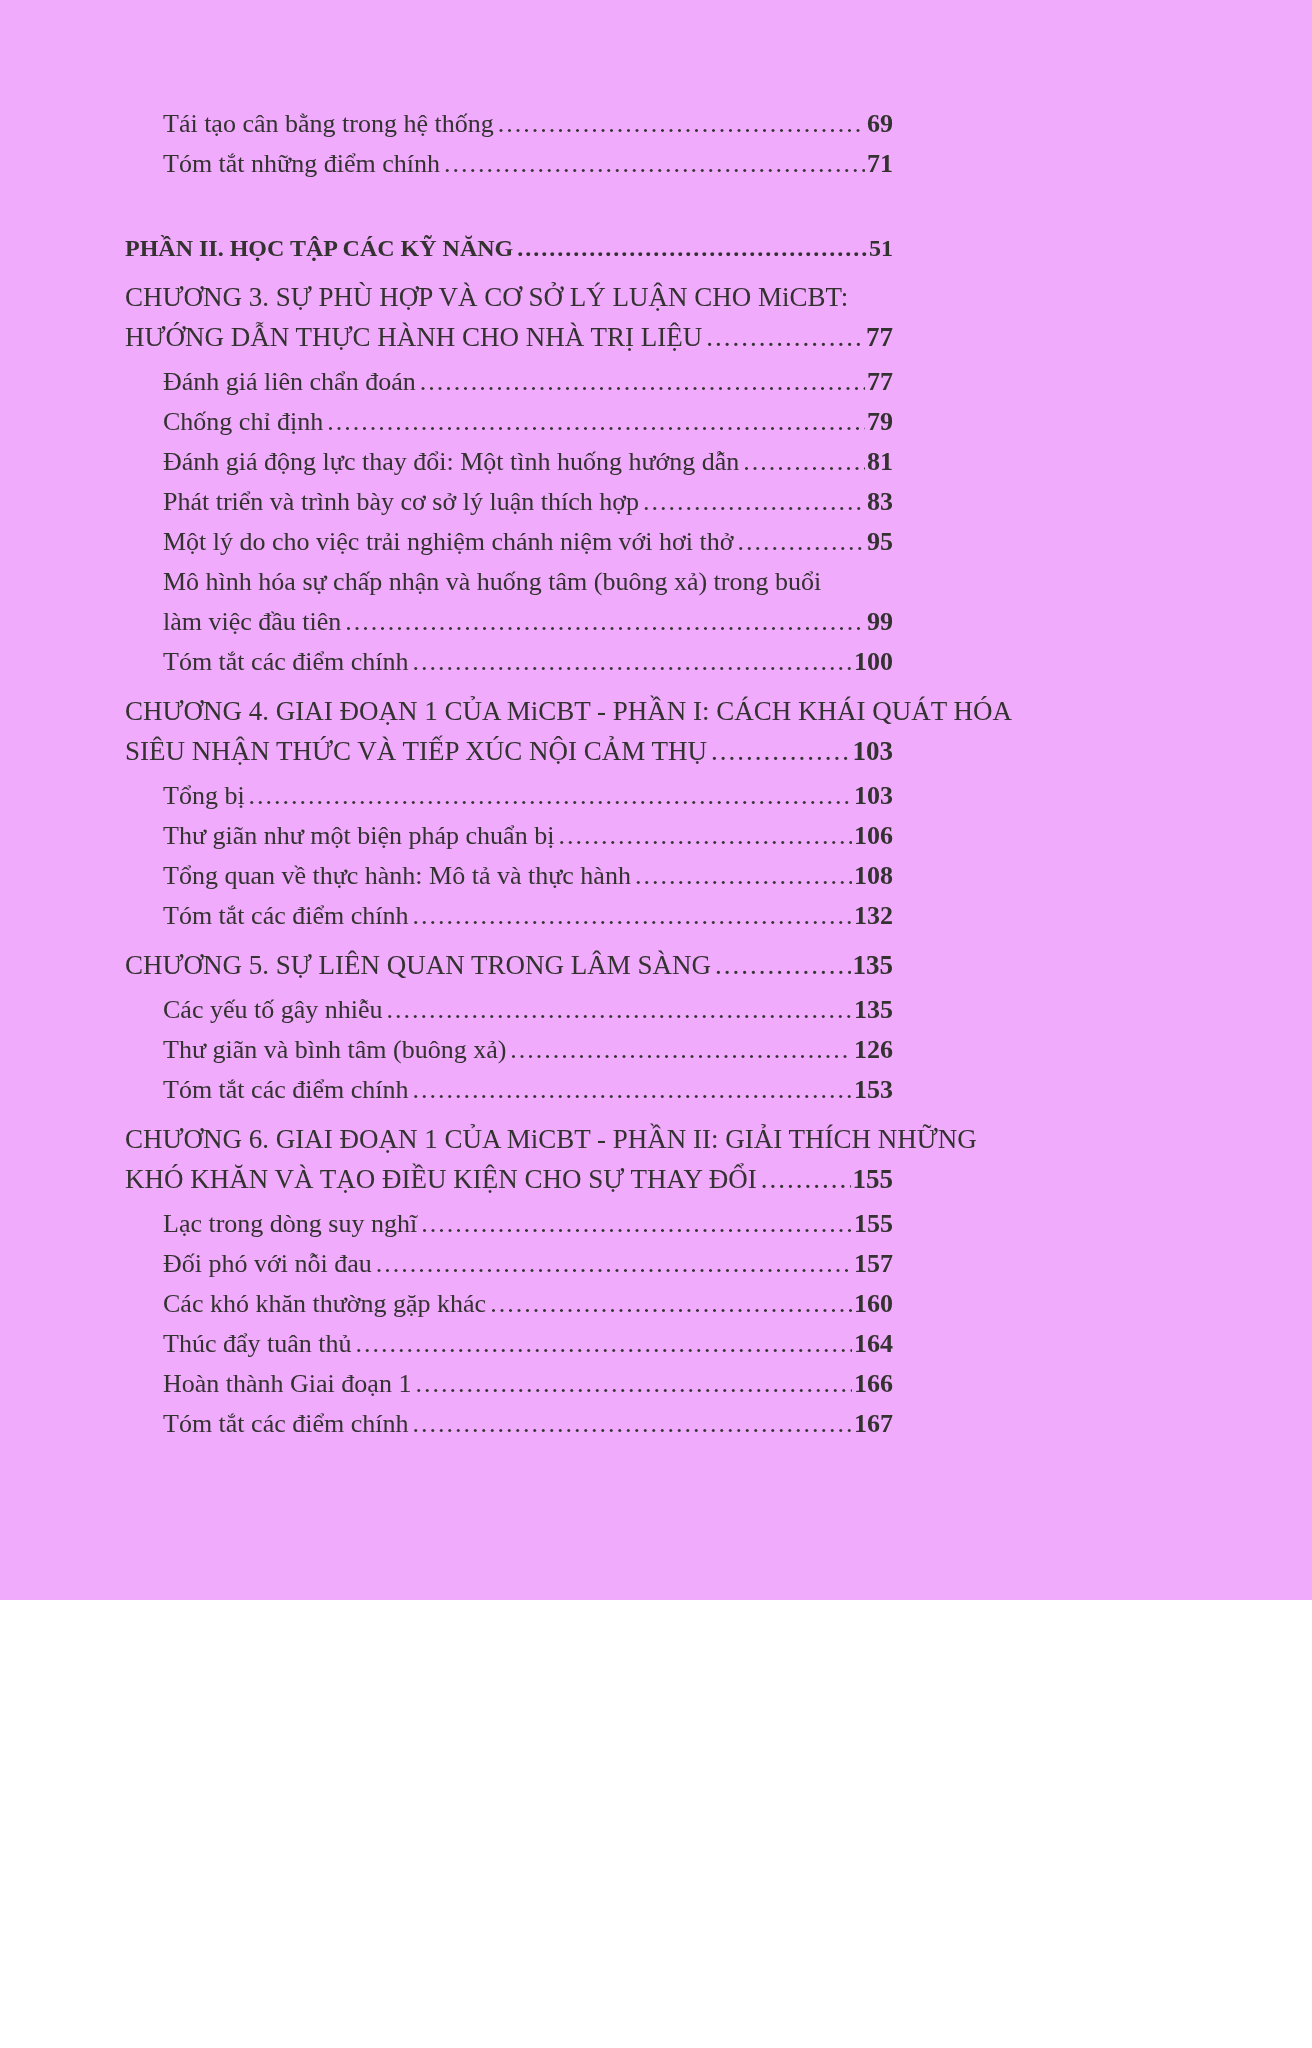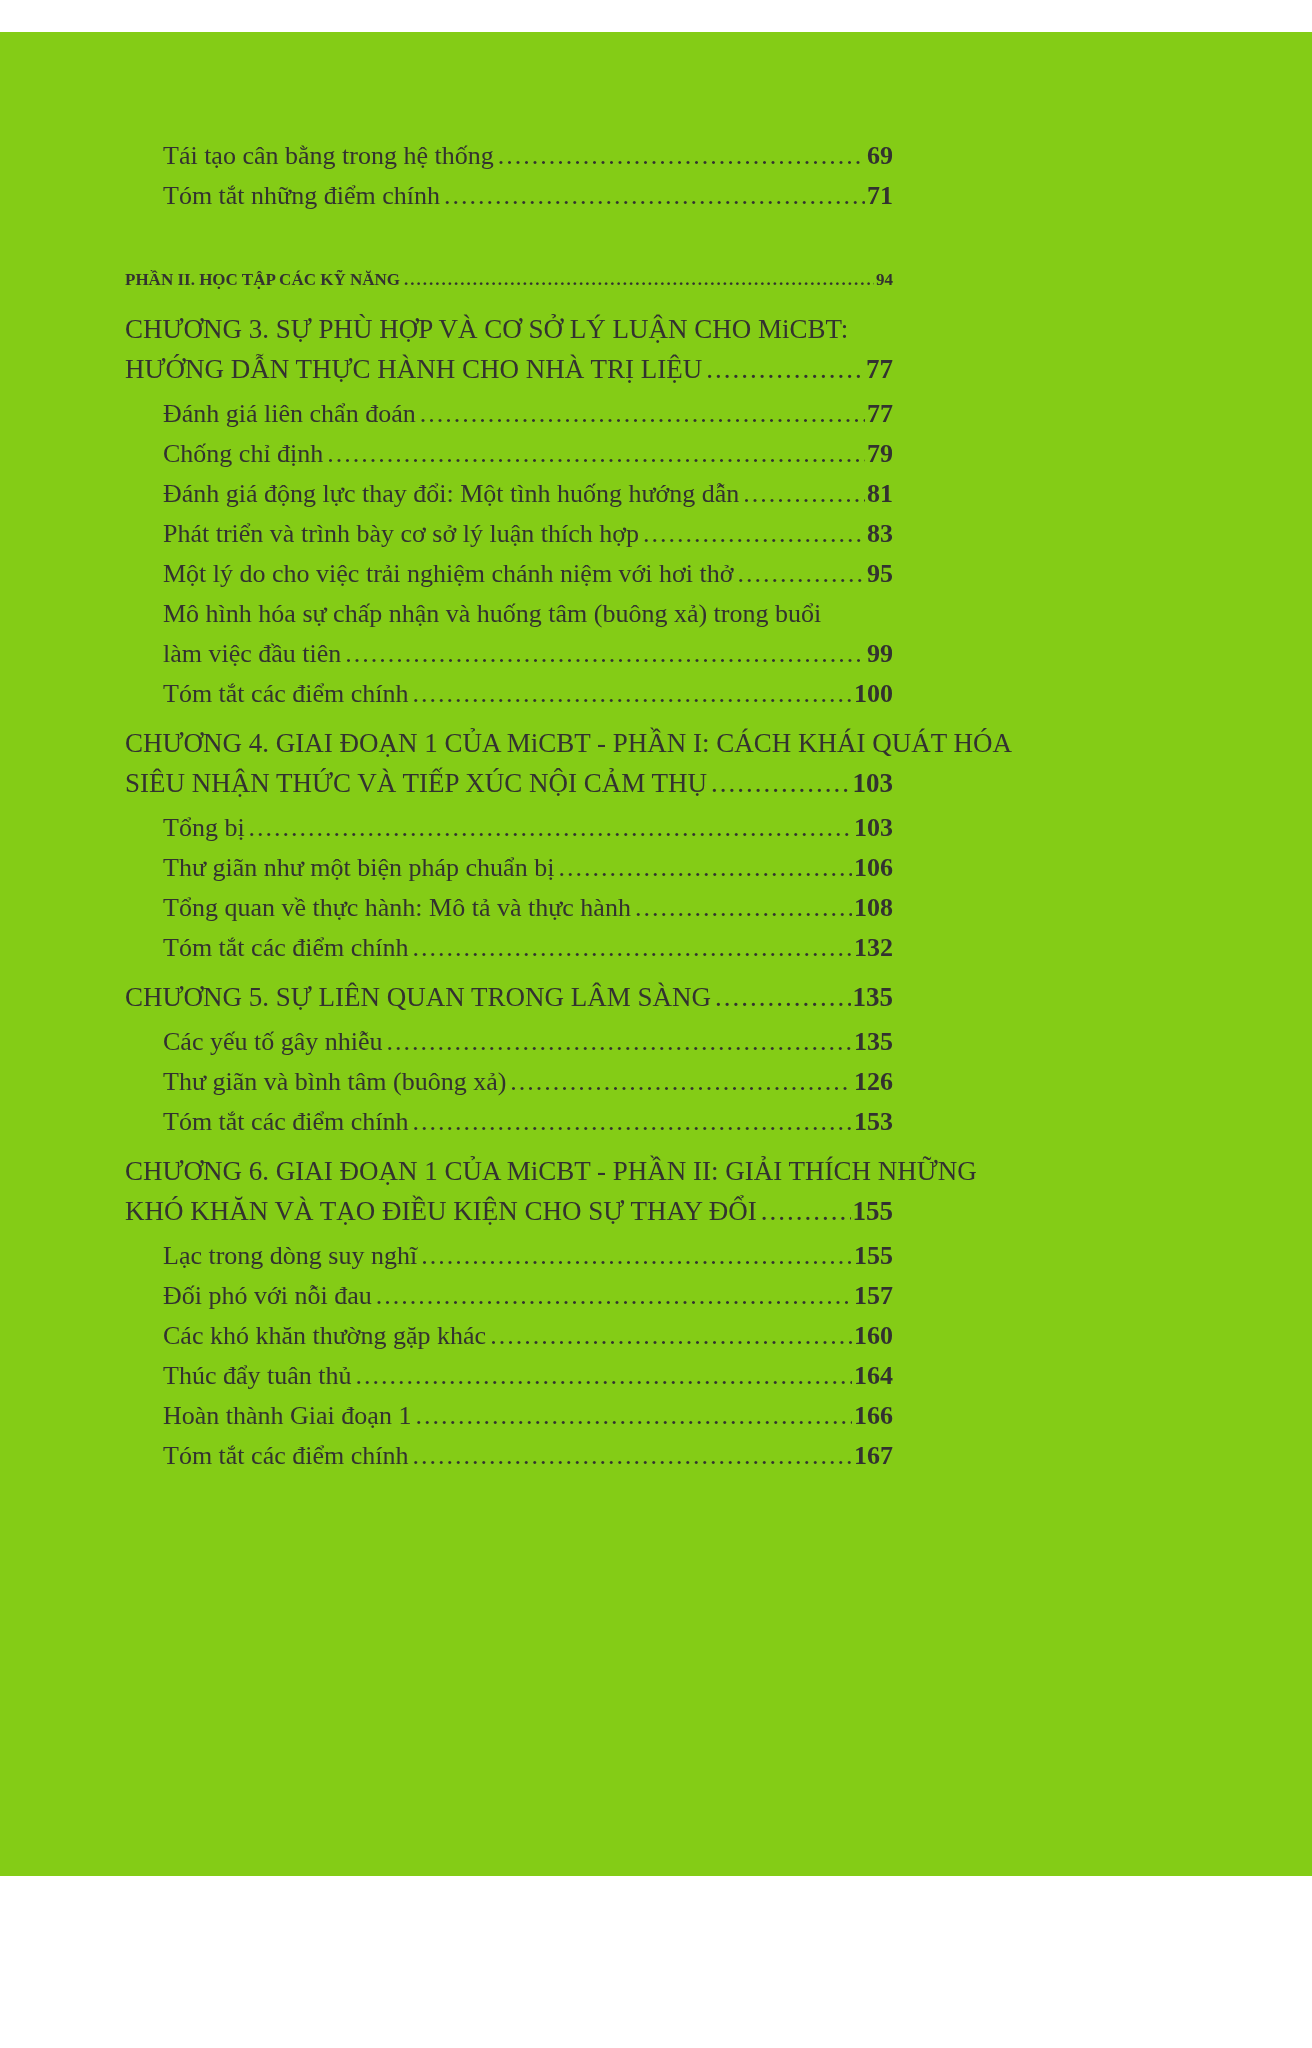--- a/index.html
+++ b/index.html
@@ -9,42 +9,41 @@
   }
   body {
     width: 1312px;
     height: 2048px;
     font-family: "Liberation Serif", "DejaVu Serif", serif;
     color: #333230;
     overflow: hidden;
   }
   .page {
     width: 1312px;
-    height: 1844px;
-    background: #84cc16;
+    height: 1600px;
+    background: #f0abfc;
     position: relative;
-    margin-top: 32px;
   }
   .page-content {
     width: 768px;
     margin-left: 125px;
     padding-top: 104px;
   }
   .entry {
     font-size: 26px;
     line-height: 40px;
   }
   .entry.sub {
     margin-left: 38px;
   }
   .entry.part {
     font-weight: bold;
     margin-top: 44px;
     margin-bottom: 6px;
-    font-size: 17px;
+    font-size: 24px;
   }
   .entry.chapter {
     margin-top: 9px;
     margin-bottom: 5px;
     font-size: 27px;
   }
   .line {
     white-space: nowrap;
   }
   .row {
@@ -89,21 +88,21 @@
         <div class="row">
           <span class="text">Tóm tắt những điểm chính</span>
           <span class="leader"></span>
           <span class="pagenum">71</span>
         </div>
       </div>
       <div class="entry part">
         <div class="row">
           <span class="text">PHẦN II. HỌC TẬP CÁC KỸ NĂNG</span>
           <span class="leader"></span>
-          <span class="pagenum">94</span>
+          <span class="pagenum">51</span>
         </div>
       </div>
       <div class="entry chapter">
         <div class="line">CHƯƠNG 3. SỰ PHÙ HỢP VÀ CƠ SỞ LÝ LUẬN CHO MiCBT:</div>
         <div class="row">
           <span class="text">HƯỚNG DẪN THỰC HÀNH CHO NHÀ TRỊ LIỆU</span>
           <span class="leader"></span>
           <span class="pagenum">77</span>
         </div>
       </div>

